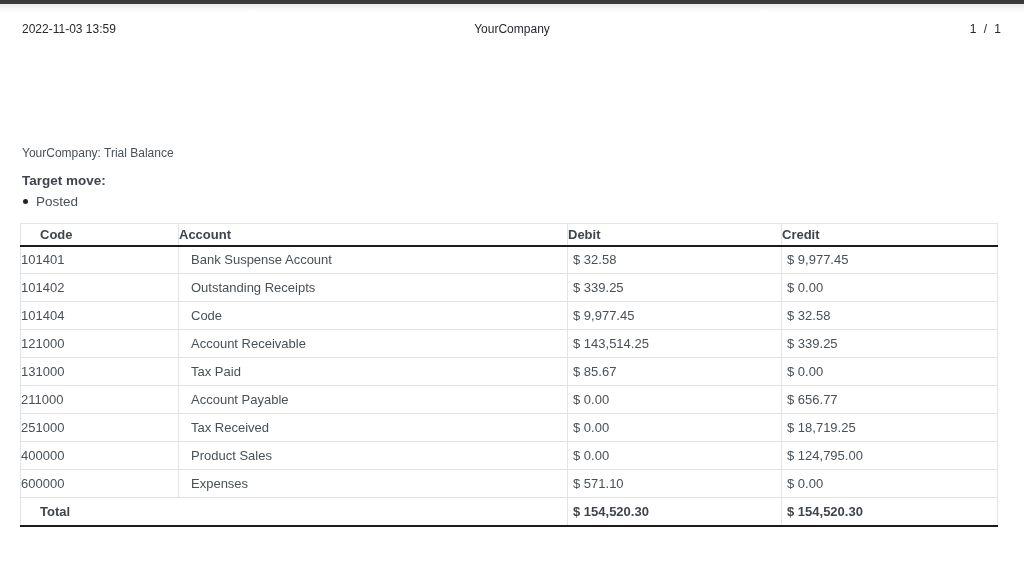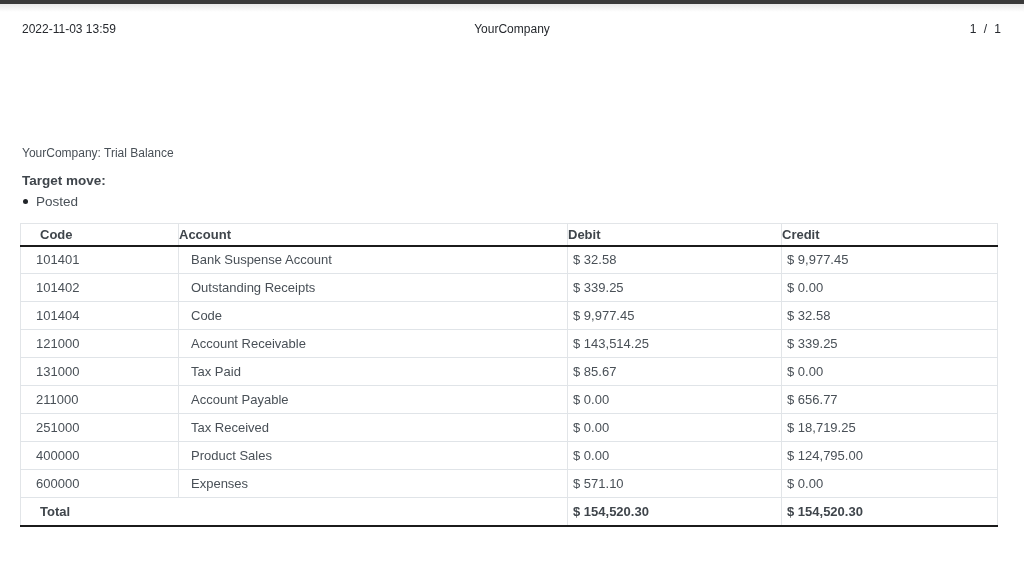--- a/index.html
+++ b/index.html
@@ -91,21 +91,21 @@
     color: #3f454b;
     text-align: left;
     vertical-align: middle;
   }
   .trial-balance thead th.th-code { text-align: left; padding-left: 19px; }
   .trial-balance tbody td {
     height: 28px;
     vertical-align: middle;
     border-bottom: 1px solid #e0e4e8;
   }
-  .trial-balance td.td-code    { padding-left: 15px; }
+  .trial-balance td.td-code    { }
   .trial-balance td.td-account { padding-left: 12px; }
   .trial-balance td.td-debit,
   .trial-balance td.td-credit  { padding-left: 5px; }
 
   .trial-balance tr.total-row td {
     height: 28px;
     font-weight: bold;
     color: #3f454b;
     border-bottom: 2.5px solid #1b1b1b;
     vertical-align: middle;

